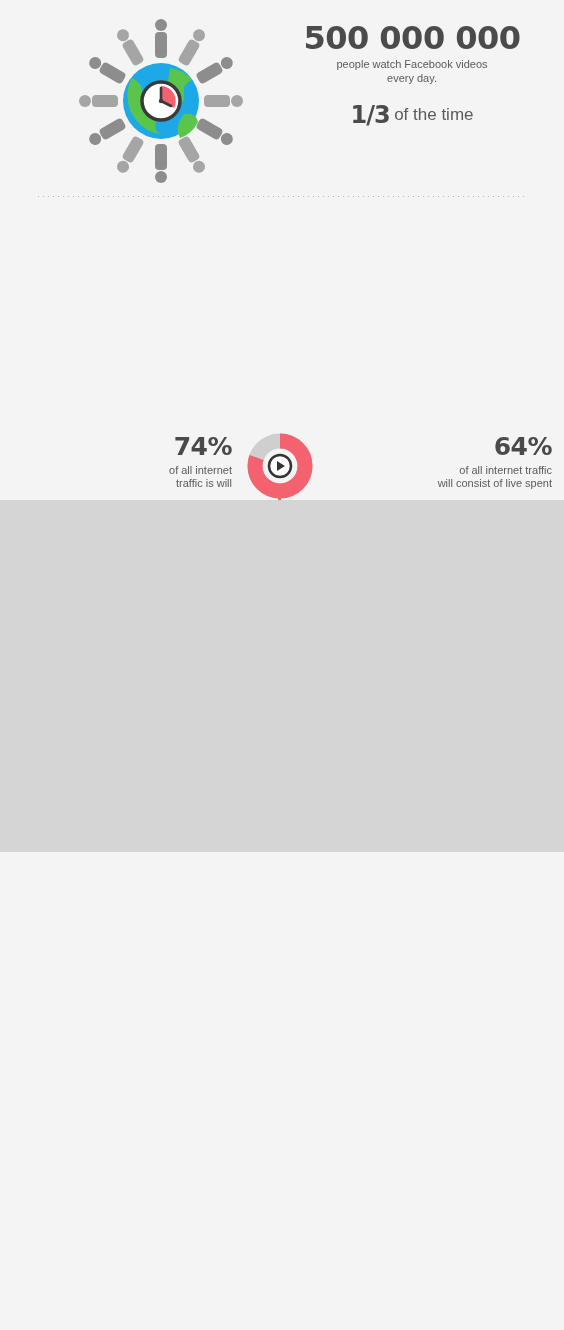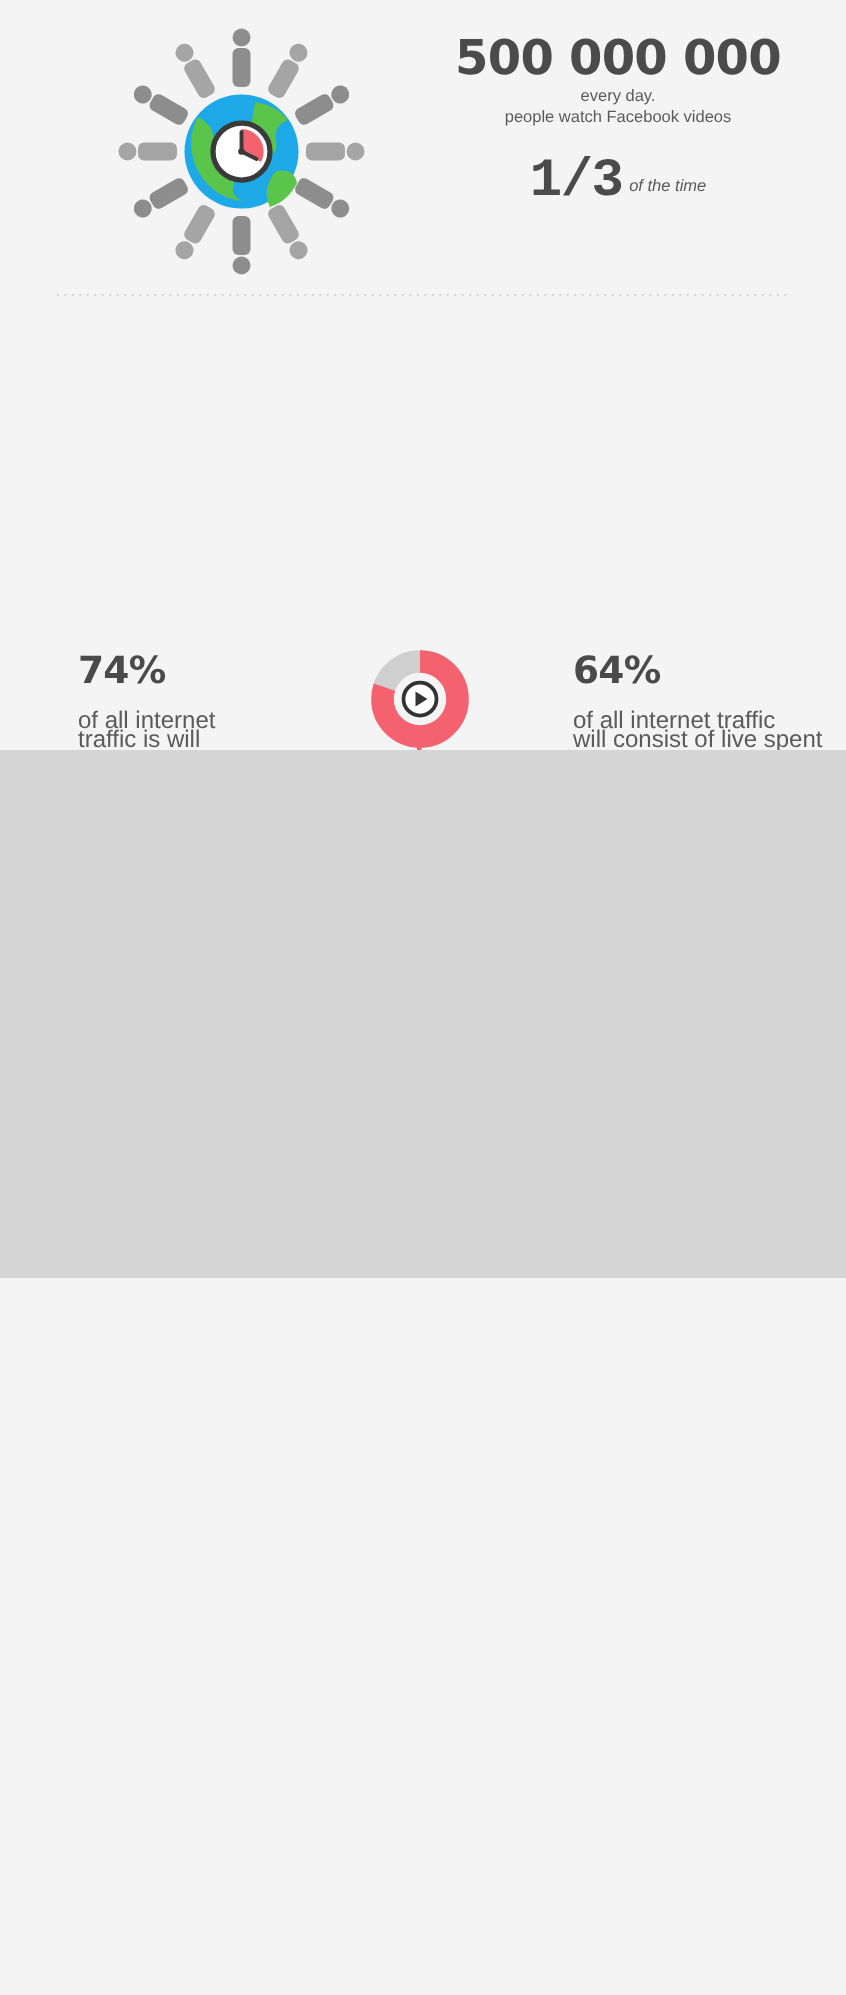--- a/index.html
+++ b/index.html
@@ -27,42 +27,42 @@
     font-family:"DejaVu Sans", sans-serif;
   }
 
   
   #s1{height:200px;}
   .globe-wrap{position:absolute;left:66px;top:16px;width:190px;height:170px;}
   .s1-text{position:absolute;left:278px;top:22px;width:268px;text-align:center;}
   .n500{font-size:32px;font-weight:bold;letter-spacing:-0.5px;}
   .s1-sub{font-size:11px;line-height:14px;margin-top:3px;color:#5a5a5a;}
   .third-row{margin-top:18px;}
-  .n13{font-size:36px;font-weight:bold;vertical-align:-3px;font-family:Liberation Mono, monospace;}
-  .n13s{font-size:11px;color:#5a5a5a;font-style:italic;}
+  .n13{font-size:24px;font-weight:bold;vertical-align:-3px;}
+  .n13s{font-size:17px;color:#5a5a5a;}
   .div1{position:absolute;left:0;top:196px;width:100%;}
 
   
   #s2{height:300px;}
   .tl-arrow{
     position:absolute;height:38px;display:flex;align-items:center;justify-content:center;
     color:#fff;font-size:22px;font-weight:bold;letter-spacing:0.5px;
     font-family:"DejaVu Sans", sans-serif;
   }
   .a2017{left:44px;top:330px;width:204px;background:#22a3e6;
     clip-path:polygon(0 0,92% 0,100% 50%,92% 100%,48% 100%,46% 100%,0 100%,7% 50%);}
   .a2019{left:250px;top:330px;width:152px;background:#f4616f;
     clip-path:polygon(0 0,94% 0,100% 50%,94% 100%,0 100%,6% 50%);}
   .a2021{left:404px;top:330px;width:116px;background:#7dc81e;
     clip-path:polygon(0 0,90% 0,100% 50%,90% 100%,0 100%,0 50%);}
   .tl-stem{position:absolute;width:3px;background:#999;}
 
-  .stat-blk{position:absolute;text-align:left;}
+  .stat-blk{position:absolute;text-align:right;}
   .stat-pct{font-size:25px;font-weight:bold;letter-spacing:-0.5px;font-family:"DejaVu Sans",sans-serif;}
-  .stat-txt{font-size:16px;line-height:13px;color:#5a5a5a;margin-top:13px;}
+  .stat-txt{font-size:11px;line-height:13px;color:#5a5a5a;margin-top:3px;}
 
   
   #s3{height:352px;background:#d5d5d5;}
   .ribbon{
     position:absolute;background:#f5f5f5;height:47px;display:flex;align-items:center;
     box-shadow:0 1px 2px rgba(0,0,0,0.08);
   }
   .rb-right{clip-path:polygon(0 0,100% 0,94% 50%,100% 100%,0 100%);}
   .rb-left{clip-path:polygon(0 0,100% 0,100% 100%,0 100%,6% 50%);}
   .rb-txt{font-size:10.5px;line-height:13.5px;color:#4a4a4a;}
@@ -146,22 +146,22 @@
         <path d="M95 85 L95 70 A15 15 0 0 1 108 92 Z" fill="#f4616f"></path>
         <line x1="95" y1="85" x2="95" y2="72" stroke="#3a3a3a" stroke-width="2.6" stroke-linecap="round"></line>
         <line x1="95" y1="85" x2="105" y2="90" stroke="#3a3a3a" stroke-width="2.6" stroke-linecap="round"></line>
         <circle cx="95" cy="85" r="2.2" fill="#3a3a3a"></circle>
       </svg>
     </div>
 
     <div class="s1-text">
       <div class="bignum n500">500 000 000</div>
       <div class="s1-sub">
+        <div>people watch Facebook videos</div>
         <div>every day.</div>
-        <div>people watch Facebook videos</div>
       </div>
       <div class="third-row">
         <div>
           <span class="bignum n13">1/3</span>
           <span class="n13s">of the time</span>
         </div>
       </div>
     </div>
 
     <div class="div1">

